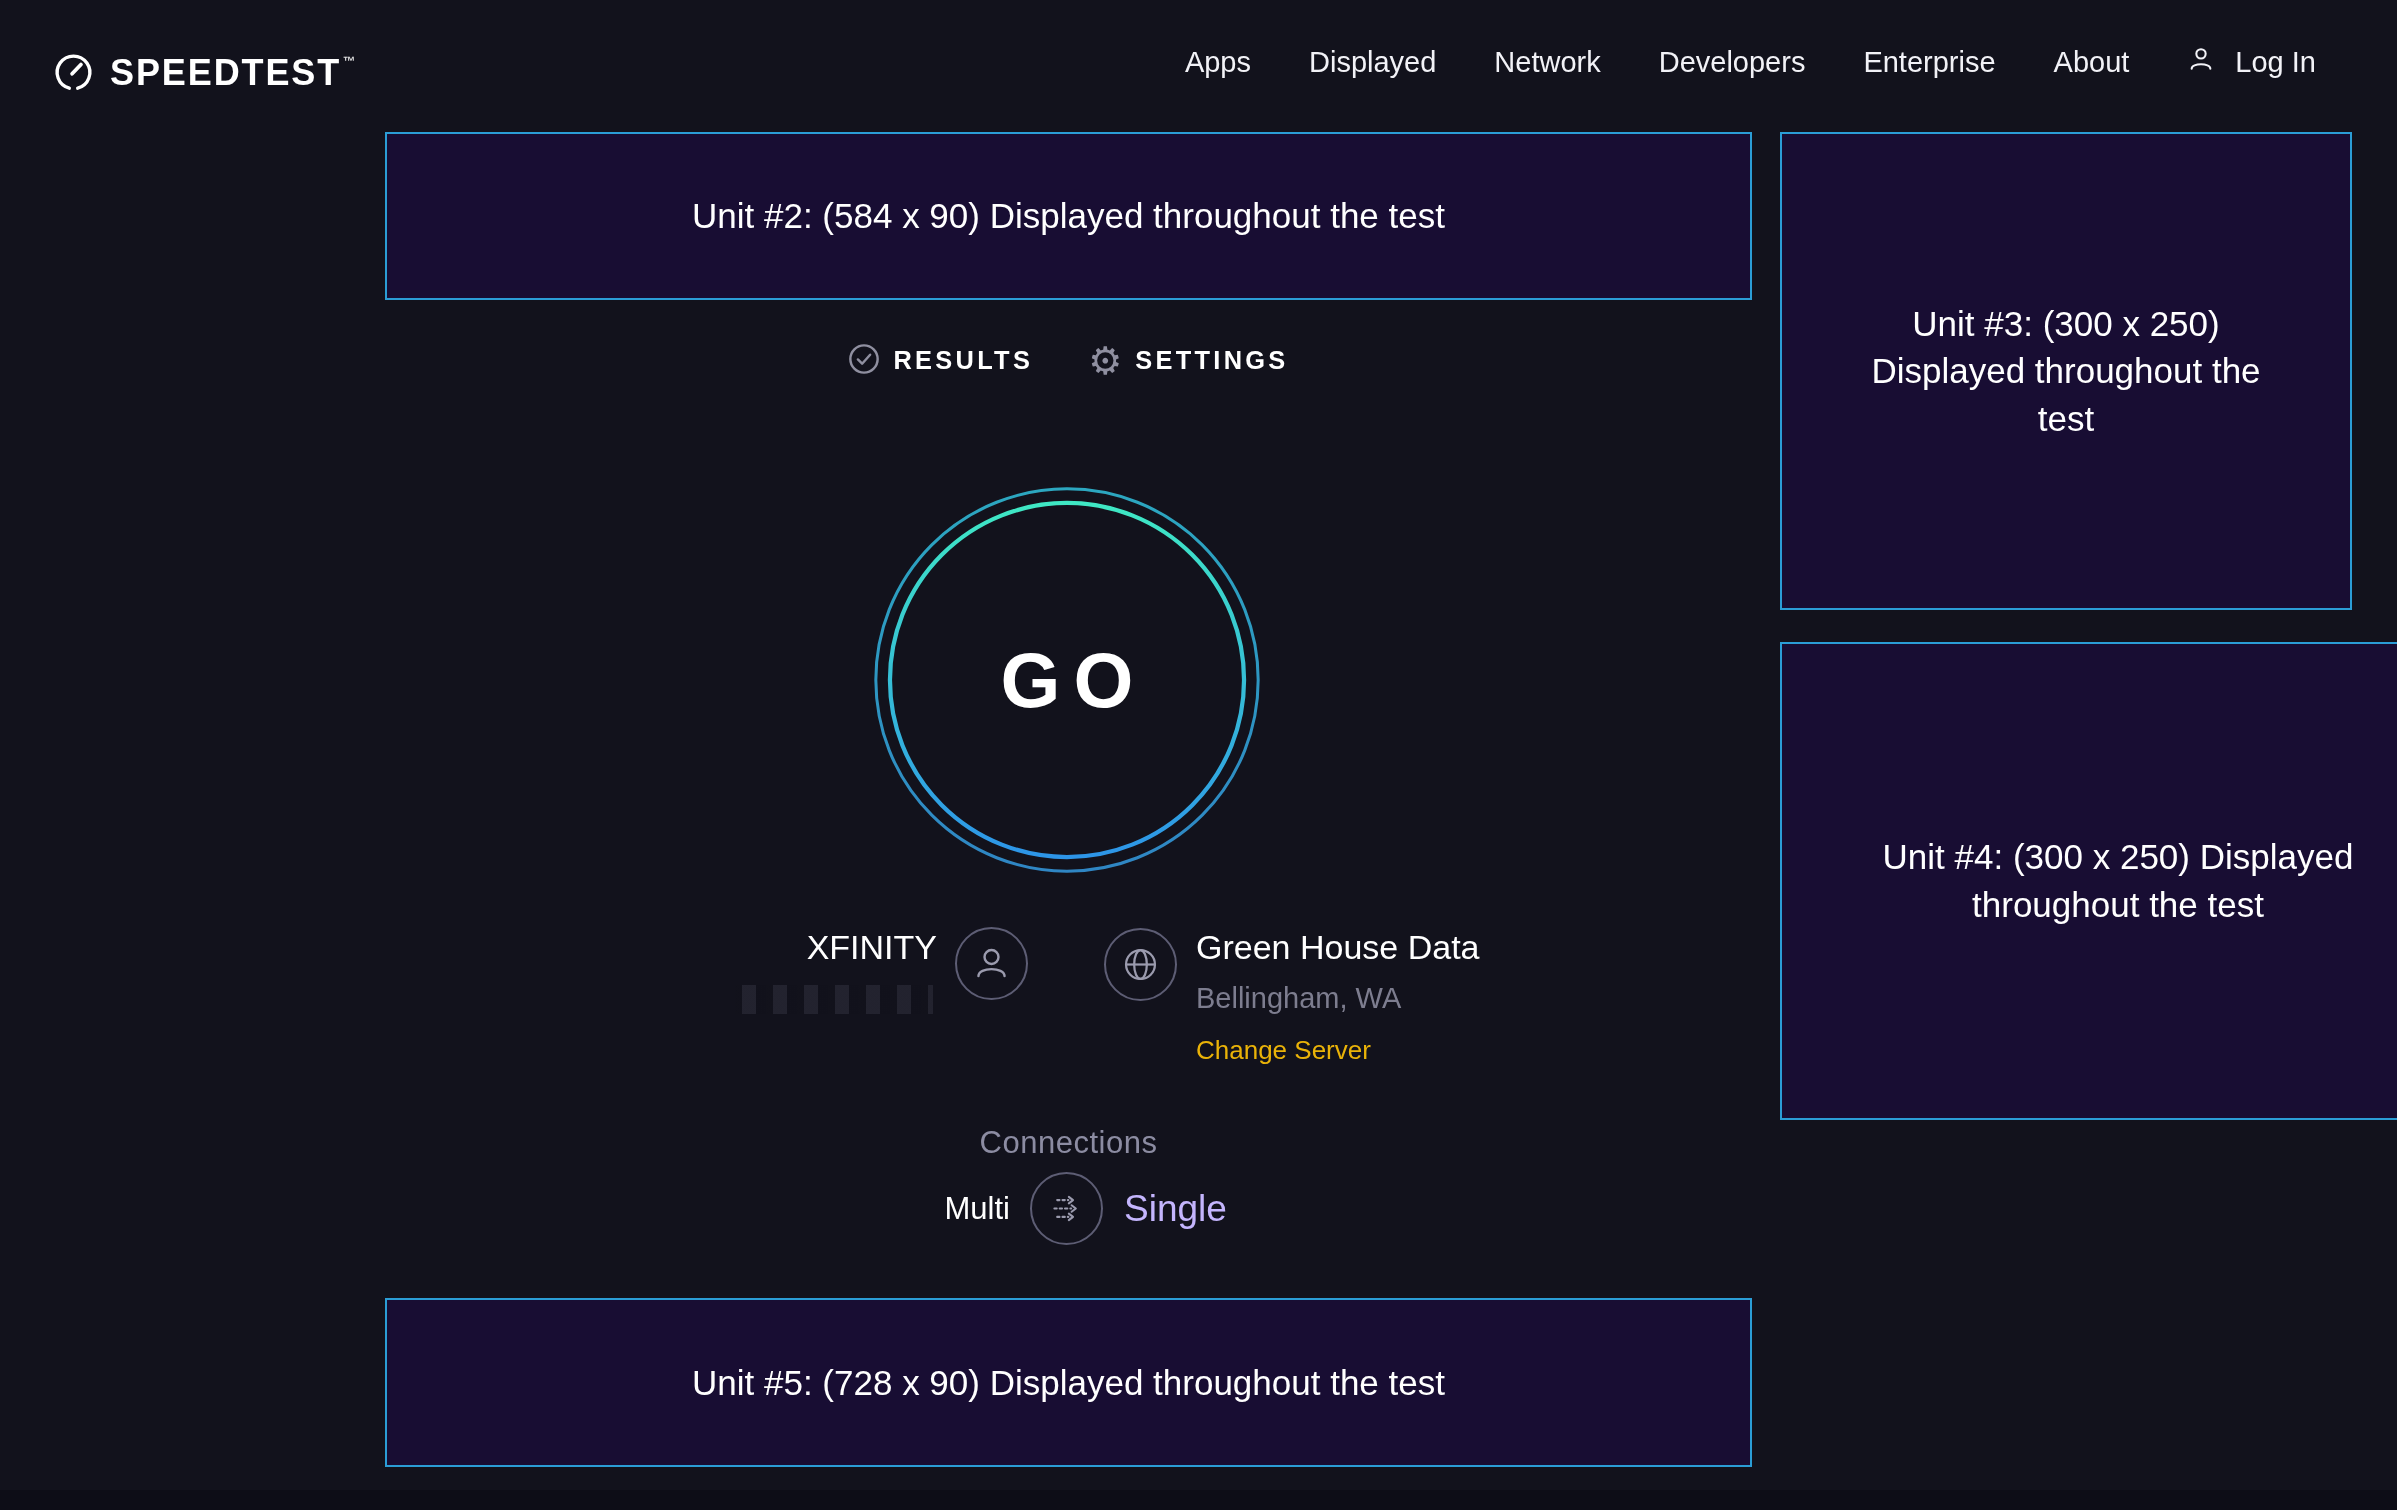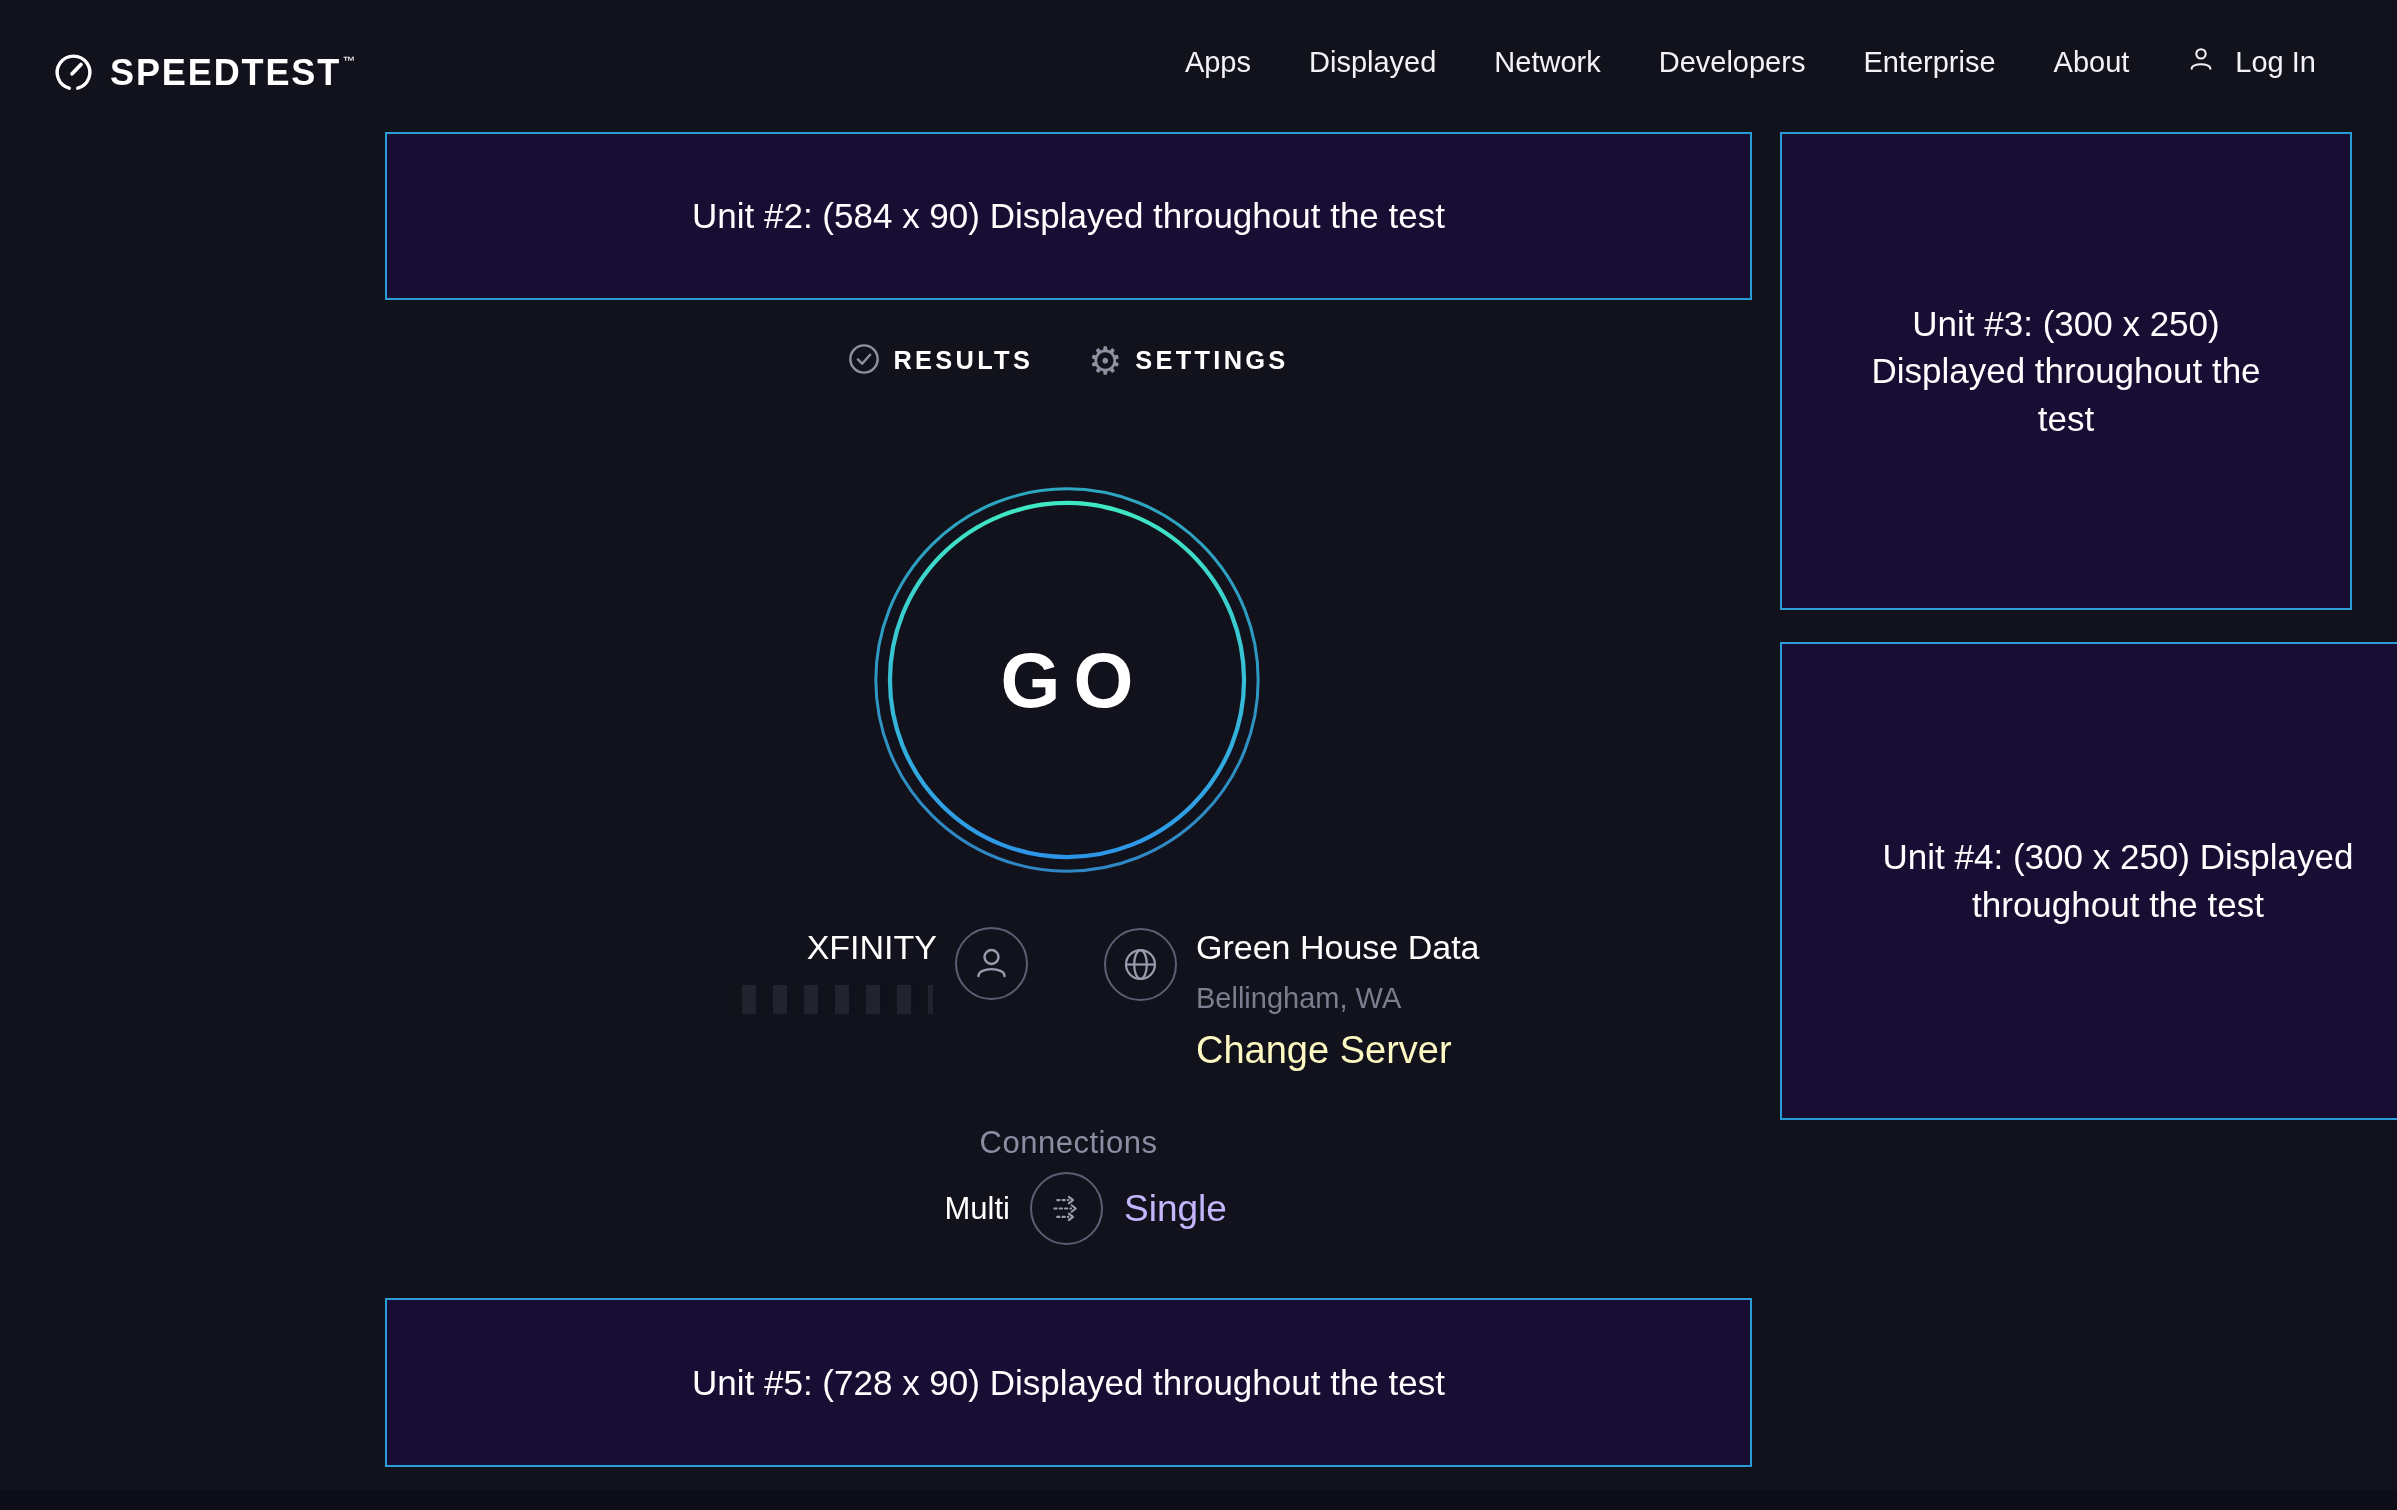--- a/index.html
+++ b/index.html
@@ -50,21 +50,21 @@
   .isp-redacted::after{content:"";position:absolute;inset:0;
       background:repeating-linear-gradient(90deg,rgba(18,18,28,.55) 0 7.5px,rgba(90,90,110,.25) 7.5px 21px,rgba(18,18,28,.4) 21px 31px);
       mix-blend-mode:normal;}
   .round-icon{position:absolute;width:73px;height:73px;border:2.8px solid #5d5d74;border-radius:50%;
               box-sizing:border-box;display:flex;align-items:center;justify-content:center;}
   .icon-user{left:955px;top:927px;}
   .icon-globe{left:1104px;top:928px;}
   .server-info{position:absolute;left:1196px;top:927px;}
   .server-name{font-size:34px;line-height:41px;color:#fff;}
   .server-loc{font-size:29px;line-height:36px;color:#7d7d8f;margin-top:12.2px;}
-  .server-change{font-size:38px;line-height:36px;color:#fef9c3;margin-top:16px;cursor:pointer;}
+  .server-change{font-size:26px;line-height:36px;color:#eab308;margin-top:16px;cursor:pointer;}
 
   
   .conn-label{position:absolute;left:385px;top:1125px;width:1367px;text-align:center;
               font-size:31px;color:#8c8ca2;letter-spacing:0.5px;}
   .conn-multi{position:absolute;left:810px;top:1189px;width:200px;text-align:right;
               font-size:31px;line-height:40px;color:#fff;cursor:pointer;}
   .conn-toggle{left:1030px;top:1172px;cursor:pointer;}
   .conn-single{position:absolute;left:1124px;top:1189px;font-size:37px;line-height:40px;
                color:#c4b5fd;cursor:pointer;}
 

